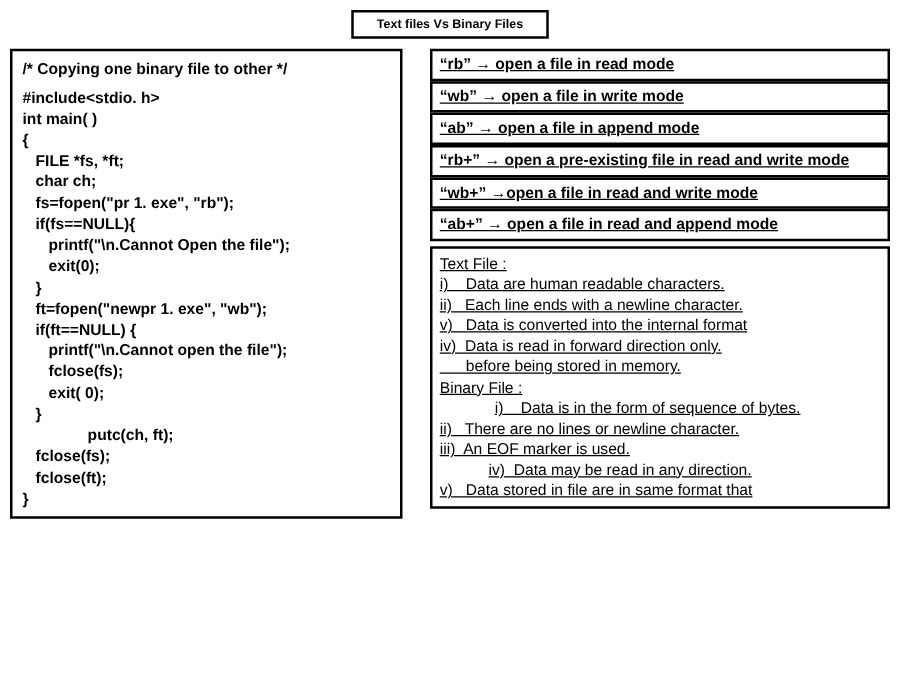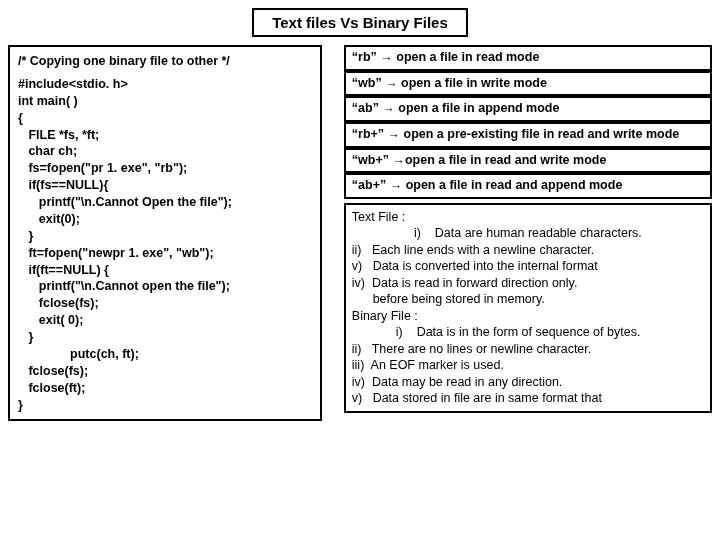--- a/index.html
+++ b/index.html
@@ -9,21 +9,21 @@
     font-size: 12.5px;
     background: #fff;
     width: 720px;
     height: 540px;
     box-sizing: border-box;
   }
   .title-box {
     border: 2px solid #000;
     padding: 4px 18px;
     font-weight: bold;
-    font-size: 15px;
+    font-size: 10px;
     margin: 0 auto 8px auto;
     width: fit-content;
     text-align: center;
   }
   .columns {
     display: flex;
     gap: 22px;
   }
   .left-col {
     border: 2px solid #000;
@@ -39,20 +39,21 @@
   .code-line {
     white-space: pre;
     font-family: Arial, sans-serif;
     font-weight: bold;
   }
   .right-col {
     width: 386px;
     display: flex;
     flex-direction: column;
     gap: 2px;
+    text-decoration: underline;
   }
   .mode-box {
     border: 2px solid #000;
     padding: 3px 6px;
     font-weight: bold;
     line-height: 1.25;
   }
   .notes-box {
     border: 2px solid #000;
     padding: 4px 6px;
@@ -98,30 +99,30 @@
         <div class="mode-box">“rb”    →   open a file in read mode</div>
         <div class="mode-box">“wb”    →  open a file in write mode</div>
         <div class="mode-box">“ab”    →   open a file in append mode</div>
         <div class="mode-box">“rb+”  →  open a pre-existing file in read  and write mode</div>
         <div class="mode-box">“wb+” →open a file in read and write mode</div>
         <div class="mode-box">“ab+”  →  open a file in read and append mode</div>
       </div>
     <div class="notes-box">
       <div>Text File :</div>
       <div id="text-items">
-          <div style="white-space: pre; text-align: center;">i)    Data are human readable characters.</div>
+          <div style="white-space: pre;">i)    Data are human readable characters.</div>
           <div style="white-space: pre;">ii)   Each line ends with a newline character.</div>
           <div style="white-space: pre;">v)   Data is converted into the internal format</div>
           <div style="white-space: pre;">iv)  Data is read in forward direction only.</div>
           <div style="white-space: pre;">      before being stored in memory.</div>
         </div>
       <div>Binary File :</div>
       <div id="binary-items">
           <div style="white-space: pre; padding-left: 44px;">i)    Data is in the form of sequence of bytes.</div>
           <div style="white-space: pre;">ii)   There are no lines or newline character.</div>
           <div style="white-space: pre;">iii)  An EOF marker is used.</div>
-          <div style="white-space: pre;">iv)  Data may be read in any direction.</div>
+          <div style="white-space: pre; margin-left: 39px;">iv)  Data may be read in any direction.</div>
           <div style="white-space: pre;">v)   Data stored in file are in same format that</div>
         </div>
     </div>
   </div>
 
 </div>
 
 </body></html>

